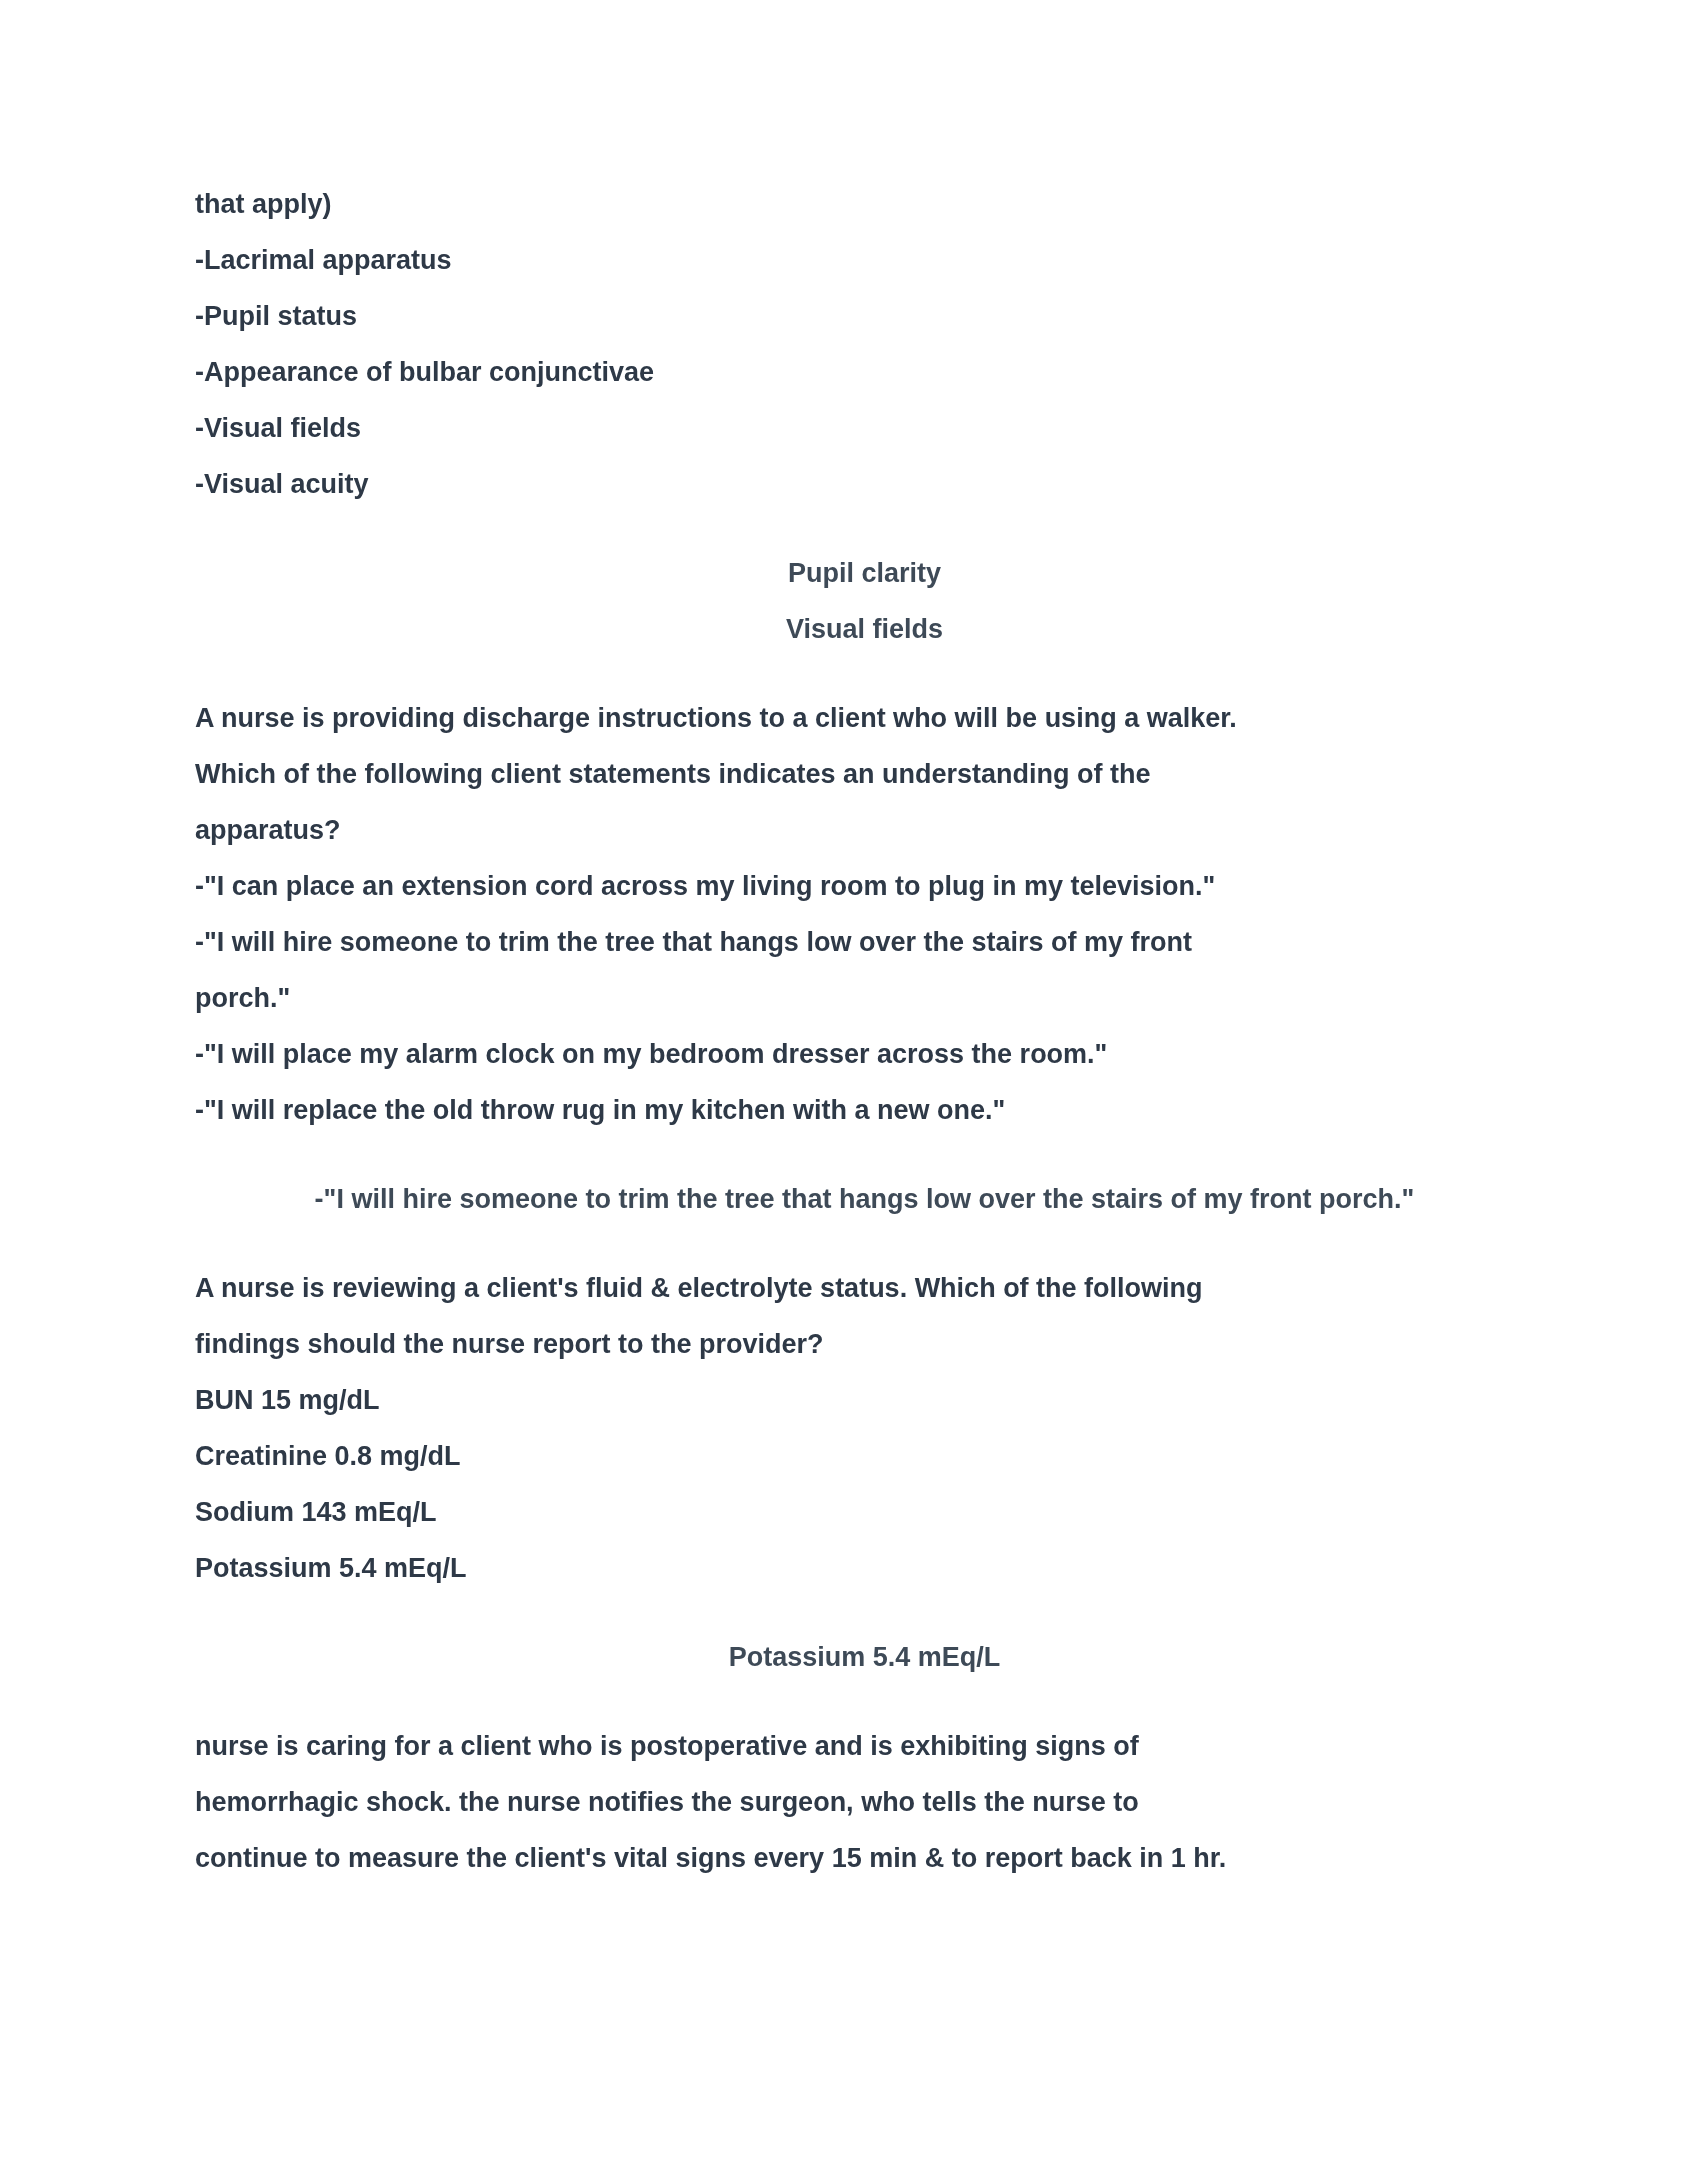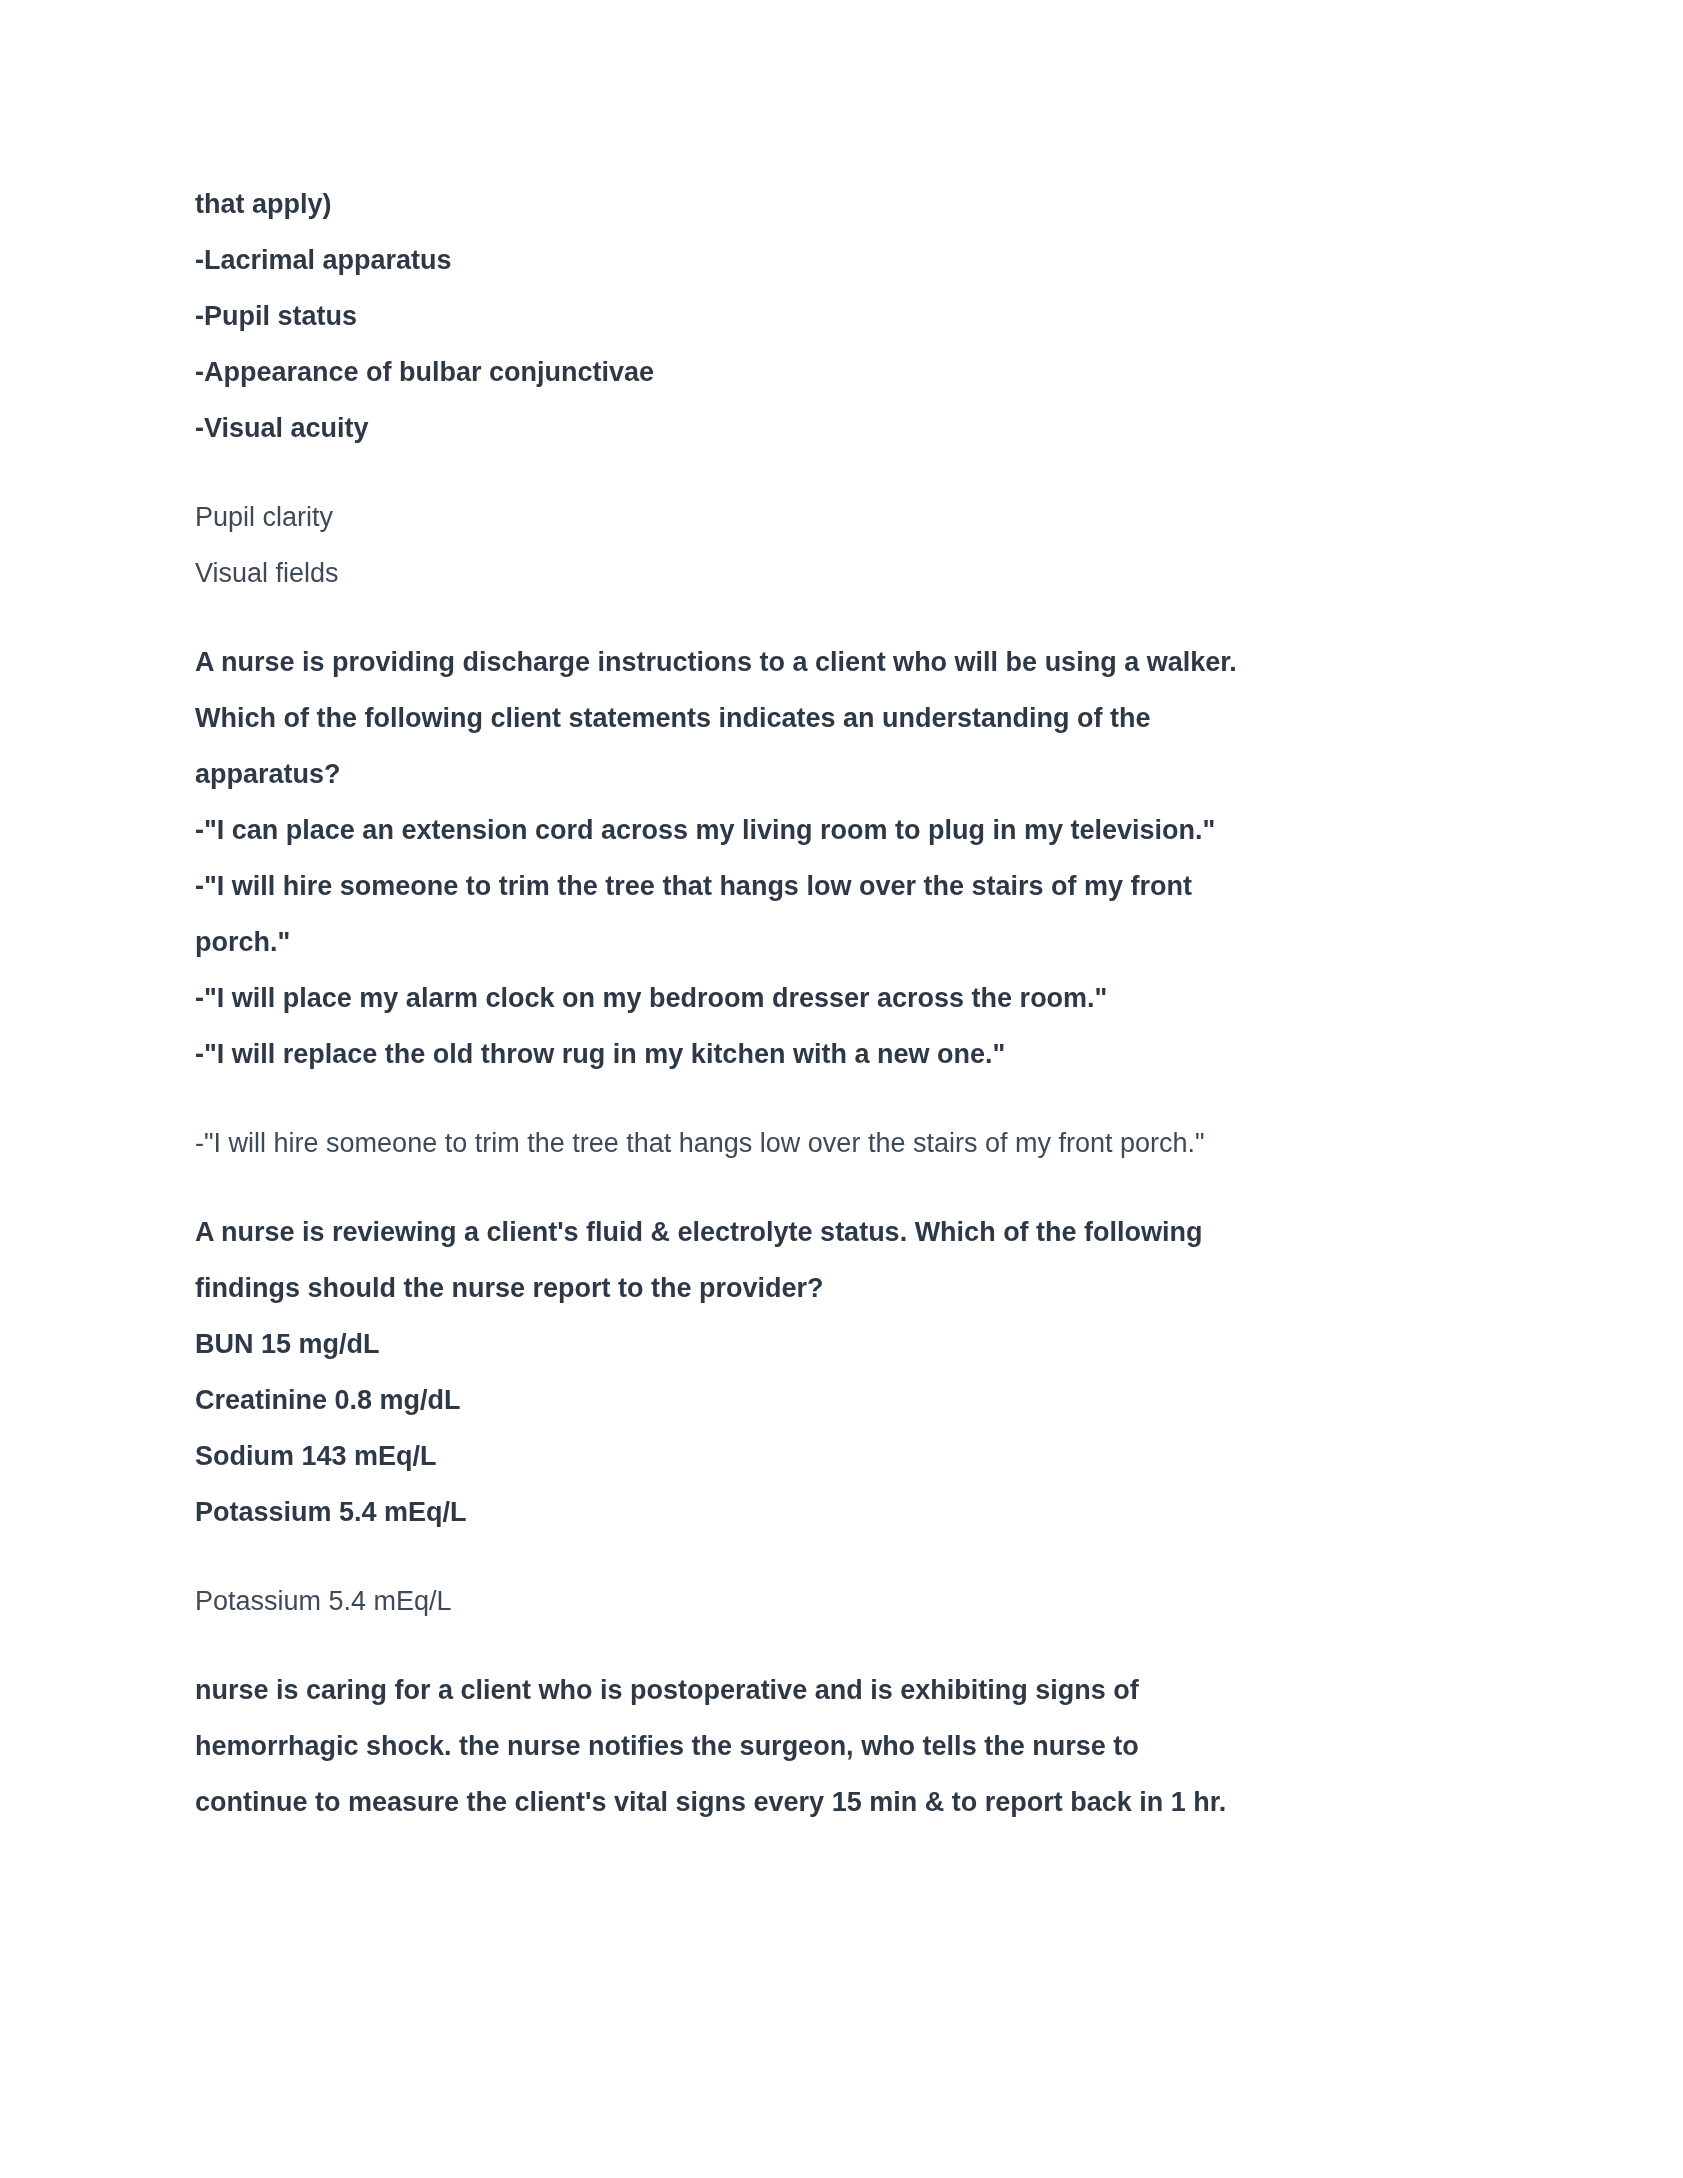--- a/index.html
+++ b/index.html
@@ -27,34 +27,36 @@
     font-size: 27px;
     line-height: 56px;
     color: #2e3947;
     white-space: nowrap;
   }
   .block.bold .line {
     font-weight: 700;
     color: #2e3947;
   }
   .block.regular .line {
-    font-weight: 400;
+    font-weight: 700;
     color: #3e4a57;
+    text-align: center;
   }
 </style>
 </head>
 <body>
 
 <div class="page">
 
   <section class="block bold">
     <p class="line">that apply)</p>
     <p class="line">-Lacrimal apparatus</p>
     <p class="line">-Pupil status</p>
     <p class="line">-Appearance of bulbar conjunctivae</p>
+    <p class="line">-Visual fields</p>
     <p class="line">-Visual acuity</p>
   </section>
 
   <section class="block regular">
     <p class="line">Pupil clarity</p>
     <p class="line">Visual fields</p>
   </section>
 
   <section class="block bold">
     <p class="line">A nurse is providing discharge instructions to a client who will be using a walker.</p>

